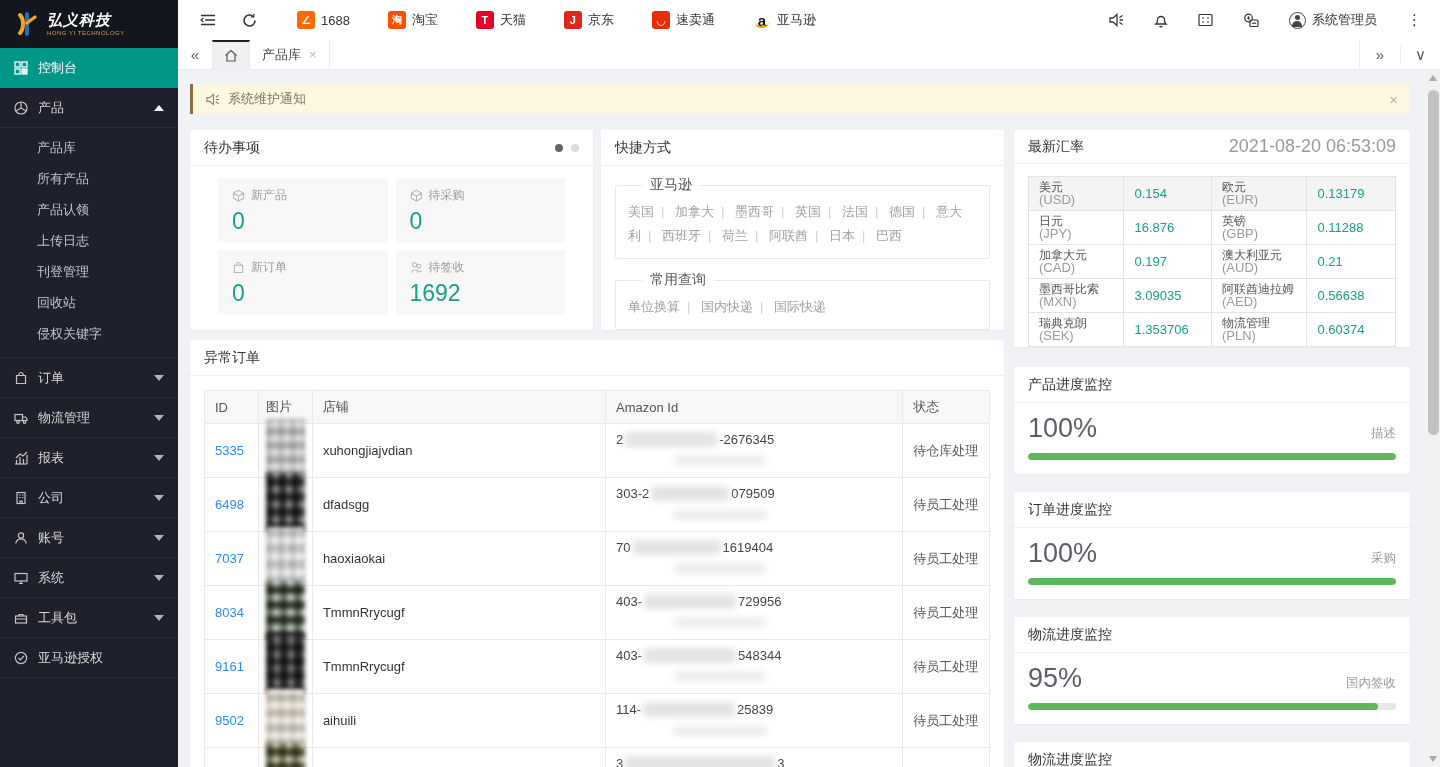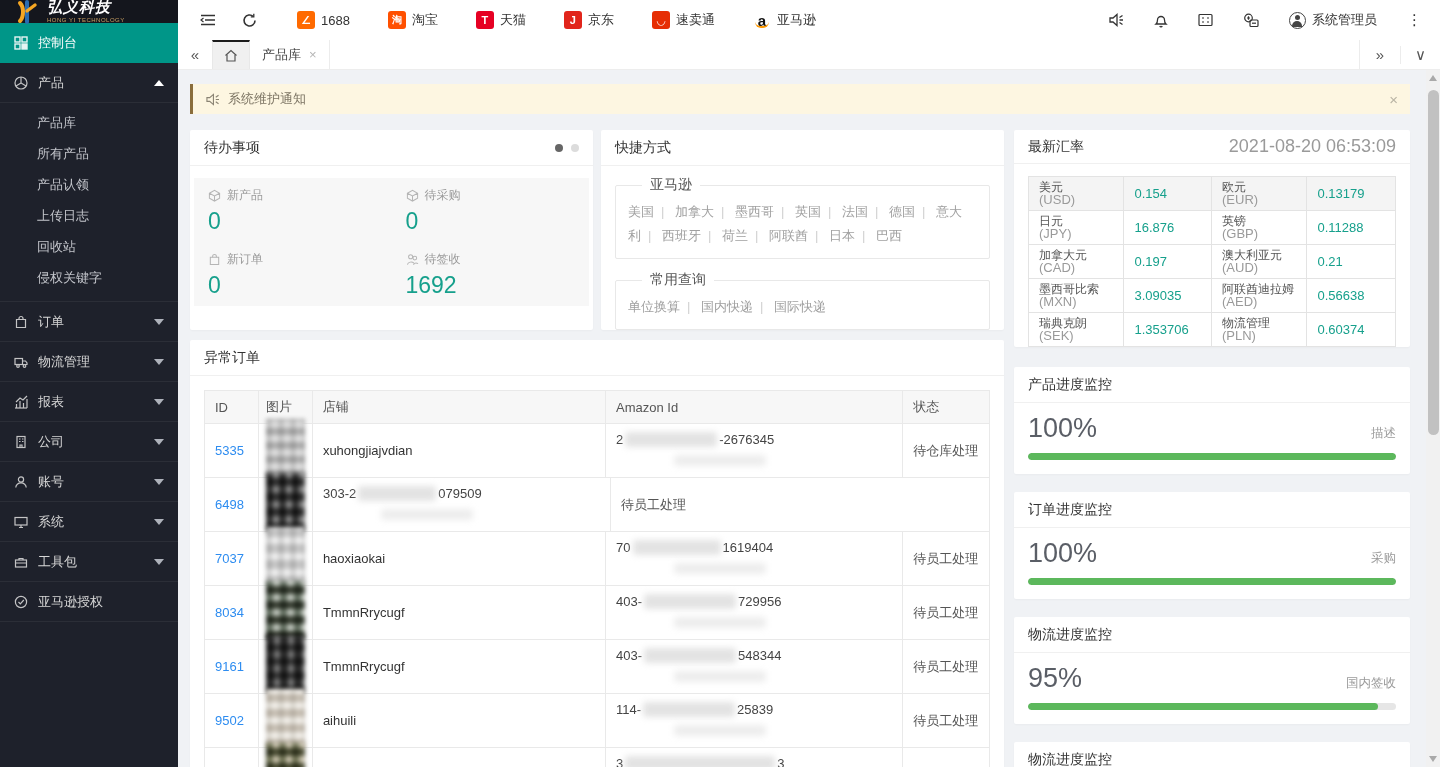--- a/index.html
+++ b/index.html
@@ -1,21 +1,21 @@
 <!DOCTYPE html>
 <html><head>
 <meta charset="utf-8">
 <style>
   * { margin:0; padding:0; box-sizing:border-box; }
   html,body { width:1440px; height:767px; overflow:hidden; background:#f0f2f5;
     font-family:"Liberation Sans","DejaVu Sans",sans-serif; font-size:13px; color:#333; }
 
   
   .sidebar { position:absolute; left:0; top:0; width:178px; height:767px; background:#1e212b; z-index:30; }
-  .logo-area { height:23px; background:#14161d; display:flex; align-items:center; padding-left:14px; gap:7px; }
+  .logo-area { height:48px; background:#14161d; display:flex; align-items:center; padding-left:14px; gap:7px; }
   .logo-mark { width:26px; height:26px; flex:none; }
   .brand-txt { line-height:1; }
   .brand-name { color:#fff; font-family:"DejaVu Serif","Liberation Serif",serif; font-style:italic; font-weight:bold; font-size:15px; letter-spacing:1px; }
   .brand-sub { color:#c9a063; font-size:6px; letter-spacing:.5px; margin-top:2px; }
   .menu-item { height:40px; display:flex; align-items:center; padding:0 14px; gap:10px; color:#d6d6d6;
     border-bottom:1px solid rgba(255,255,255,.06); cursor:pointer; }
   .menu-item .mi-label { flex:1; }
   .menu-item.active { background:#009688; color:#fff; border-bottom-color:transparent; }
   .menu-item svg { flex:none; opacity:.9; }
   .caret-up { width:0; height:0; border-left:5px solid transparent; border-right:5px solid transparent; border-bottom:6px solid #fff; }
@@ -66,21 +66,21 @@
   .card-h { display:flex; align-items:center; padding:0 14px; height:36px; border-bottom:1px solid #f0f0f0; font-size:14px; color:#333; }
   .card-h .h-right { margin-left:auto; }
 
   .row1 { display:flex; gap:8px; margin-bottom:10px; }
   .row1 .card { width:403px; height:200px; }
 
   
   .dots { display:flex; gap:8px; }
   .dot { width:8px; height:8px; border-radius:50%; background:#dcdcdc; cursor:pointer; }
   .dot.on { background:#666; }
-  .stat-grid { display:grid; grid-template-columns:1fr 1fr; padding:12px 4px; }
+  .stat-grid { display:grid; grid-template-columns:1fr 1fr; gap:8px; padding:12px 28px; }
   .stat-box { background:#f7f7f7; height:64px; padding:9px 14px; }
   .stat-label { display:flex; align-items:center; gap:6px; color:#9a9a9a; font-size:12px; }
   .stat-val { color:#16a08c; font-size:23px; margin-top:4px; }
 
   
   .sc-body { padding:10px 14px; }
   fieldset { border:1px solid #e8e8e8; border-radius:2px; padding:6px 12px 10px; margin-bottom:12px; }
   legend { color:#555; font-size:14px; padding:0 8px; margin-left:14px; }
   .link-line { color:#a0a0a0; font-size:13px; line-height:24px; }
   .link-line .lnk { cursor:pointer; }
@@ -176,20 +176,21 @@
     </svg>
     <span class="mi-label">产品</span>
     <span class="caret-up"></span>
   </div>
 
   <div class="submenu">
     <div class="submenu-item">产品库</div>
     <div class="submenu-item">所有产品</div>
     <div class="submenu-item">产品认领</div>
     <div class="submenu-item">上传日志</div>
+    <div class="submenu-item">刊登管理</div>
     <div class="submenu-item">回收站</div>
     <div class="submenu-item">侵权关键字</div>
   </div>
 
   <div class="menu-item">
     <svg width="14" height="14" viewBox="0 0 14 14" stroke="currentColor" fill="none" stroke-width="1.2">
       <path d="M2.5 4.5 h9 v8 h-9 z"></path>
         <path d="M5 4.5 v-1 a2 2 0 0 1 4 0 v1"></path>
     </svg>
     <span class="mi-label">订单</span>
@@ -486,20 +487,21 @@
               <div class="td t-status">待仓库处理</div>
             </div>
 
             <div class="trow">
               <div class="td t-id">
                   <a>6498</a>
                 </div>
               <div class="td t-img">
                   <div class="thumb v2"></div>
                 </div>
+              <div class="td t-shop">dfadsgg</div>
               <div class="td t-amz">
                 <div class="amz-line">
                     <span>303-2</span>
                     <span class="blur-seg bw2"></span>
                     <span>079509</span>
                   </div>
                 <div class="blur-sub"></div>
               </div>
               <div class="td t-status">待员工处理</div>
             </div>

